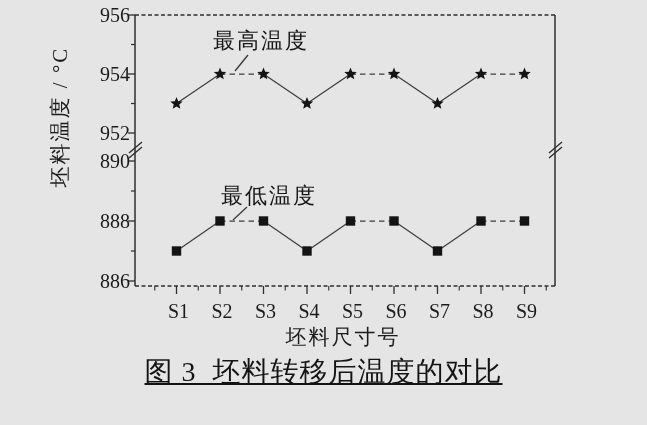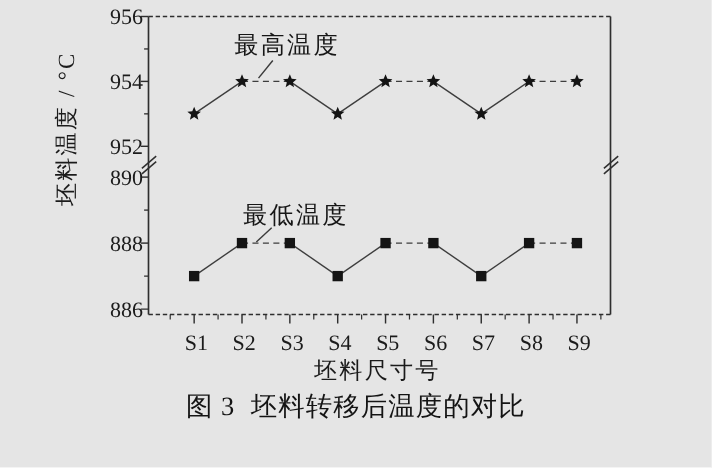--- a/index.html
+++ b/index.html
@@ -24,21 +24,21 @@
   .series-label{
     font-family:"Liberation Serif","DejaVu Serif",serif;
     font-size:22px;fill:#161616;letter-spacing:2px;
   }
   .leader{stroke:#3a3a3a;stroke-width:1.3;fill:none;}
   .caption{
     position:absolute;left:0;width:647px;
     text-align:center;white-space:pre;
     color:#141414;
   }
-  .caption-cn{top:353px;font-size:24px;letter-spacing:1px;}
+  .caption-cn{top:353px;font-size:28px;letter-spacing:1px;text-decoration:underline;}
   .caption-en{top:385px;font-size:24px;}
 </style>
 </head>
 <body>
 
 <div class="page">
 
   <svg id="chart-svg" width="647" height="352" viewBox="0 0 647 352">
 
     <g id="chart-generated">

